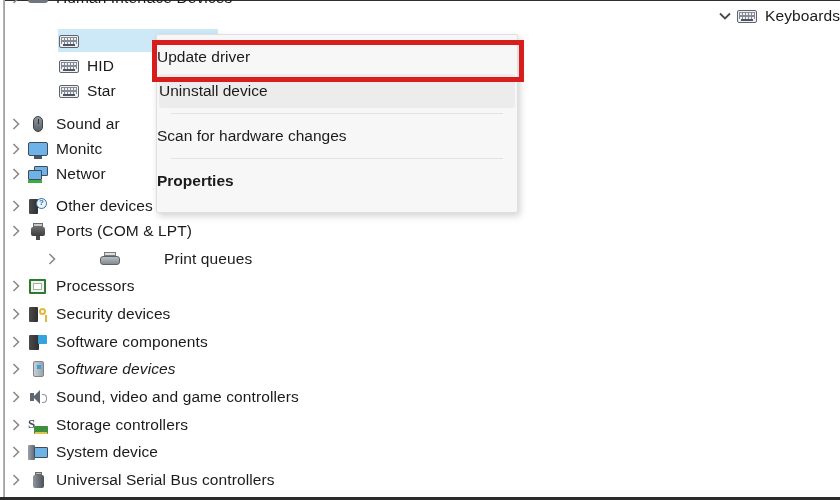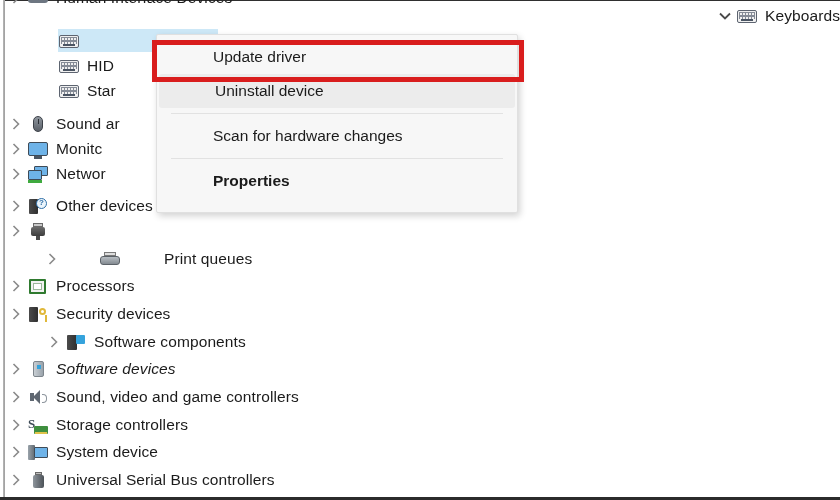--- a/index.html
+++ b/index.html
@@ -394,21 +394,20 @@
     border: 1px solid #e0e0e0;
     border-radius: 2px;
     box-shadow: 2px 3px 7px rgba(0,0,0,0.18);
     box-sizing: border-box;
   }
   .ctx-item {
     position: relative;
     height: 34px;
     display: flex;
     align-items: center;
-    padding-left: 56px;
     font-size: 15.5px;
     color: #1b1b1b;
     box-sizing: border-box;
     text-align: center;
   }
   .ctx-item.hover {
     background: #ececec;
     margin: 0 2px;
     border-radius: 3px;
   }
@@ -557,20 +556,21 @@
             <path d="M1.5 1 L6.5 6 L1.5 11" fill="none" stroke="#8a8a8a" stroke-width="1.6"></path>
           </svg>
         </div>
         <div class="tree-icon">
           <span class="ic-port">
             <span class="p-head"></span>
             <span class="p-body"></span>
             <span class="p-pin"></span>
           </span>
         </div>
+        <div class="tree-label">Ports (COM &amp; LPT)</div>
       </div>
       <div class="tree-row" style="top: 258px; gap: 36px;">
         <div style="width: 0px; min-width: 0px;"></div>
         <div class="chev">
           <svg width="8" height="12" viewBox="0 0 8 12">
             <path d="M1.5 1 L6.5 6 L1.5 11" fill="none" stroke="#8a8a8a" stroke-width="1.6"></path>
           </svg>
         </div>
         <div class="tree-icon">
           <span class="ic-printer">
@@ -601,21 +601,21 @@
         </div>
         <div class="tree-icon">
           <span class="ic-security">
             <span class="s-box"></span>
             <span class="s-key"></span>
             <span class="s-key2"></span>
           </span>
         </div>
         <div class="tree-label">Security devices</div>
       </div>
-      <div class="tree-row" style="top: 341px; padding-left: 38px;">
+      <div class="tree-row" style="top: 341px;">
         <div style="width: 0px; min-width: 0px;"></div>
         <div class="chev">
           <svg width="8" height="12" viewBox="0 0 8 12">
             <path d="M1.5 1 L6.5 6 L1.5 11" fill="none" stroke="#8a8a8a" stroke-width="1.6"></path>
           </svg>
         </div>
         <div class="tree-icon">
           <span class="ic-softcomp">
             <span class="sc-box"></span>
             <span class="sc-puz"></span>

